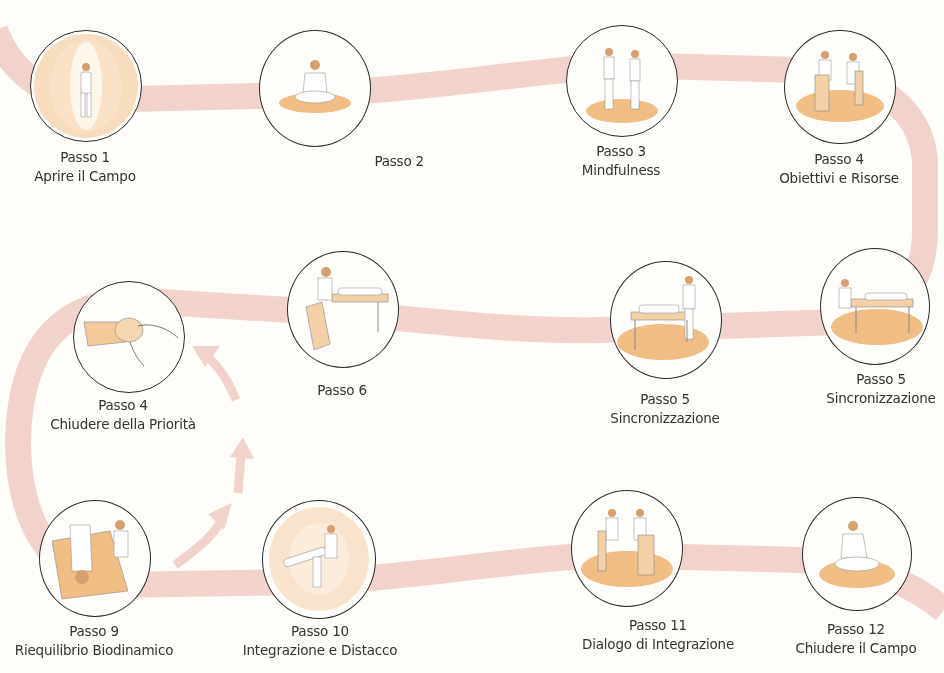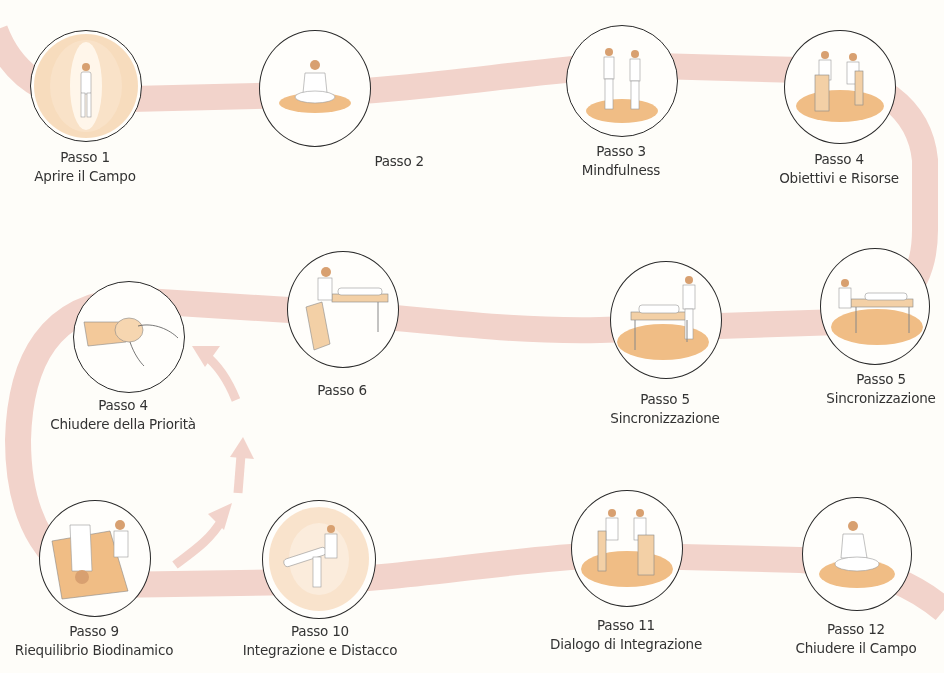--- a/index.html
+++ b/index.html
@@ -182,21 +182,21 @@
   <svg viewBox="0 0 110 115">
     <ellipse cx="55" cy="78" rx="46" ry="18" fill="#f0bd85"></ellipse>
     <circle cx="40" cy="22" r="4" fill="#d8a070"></circle>
     <rect x="34" y="27" width="12" height="22" fill="#fff" stroke="#999" stroke-width="0.6"></rect>
     <rect x="26" y="40" width="8" height="40" fill="#f3d0a6" stroke="#888" stroke-width="0.6"></rect>
     <circle cx="68" cy="22" r="4" fill="#d8a070"></circle>
     <rect x="62" y="27" width="12" height="22" fill="#fff" stroke="#999" stroke-width="0.6"></rect>
     <rect x="66" y="44" width="16" height="40" fill="#f3d0a6" stroke="#888" stroke-width="0.6"></rect>
   </svg>
 </div>
-<div class="label" style="left:516px;top:616px;">
+<div class="label" style="left:548px;top:616px;">
   <span>Passo 11</span>
   <span>Dialogo di Integrazione</span>
 </div>
 
 <div class="circle" style="left:802px;top:497px;width:108px;height:112px;">
   <svg viewBox="0 0 108 112">
     <ellipse cx="54" cy="76" rx="38" ry="14" fill="#f0bd85"></ellipse>
     <circle cx="50" cy="28" r="5" fill="#d8a070"></circle>
     <path d="M40 36 L60 36 L64 60 L38 60 Z" fill="#fff" stroke="#999" stroke-width="0.6"></path>
     <ellipse cx="54" cy="66" rx="22" ry="7" fill="#fff" stroke="#999" stroke-width="0.6"></ellipse>

